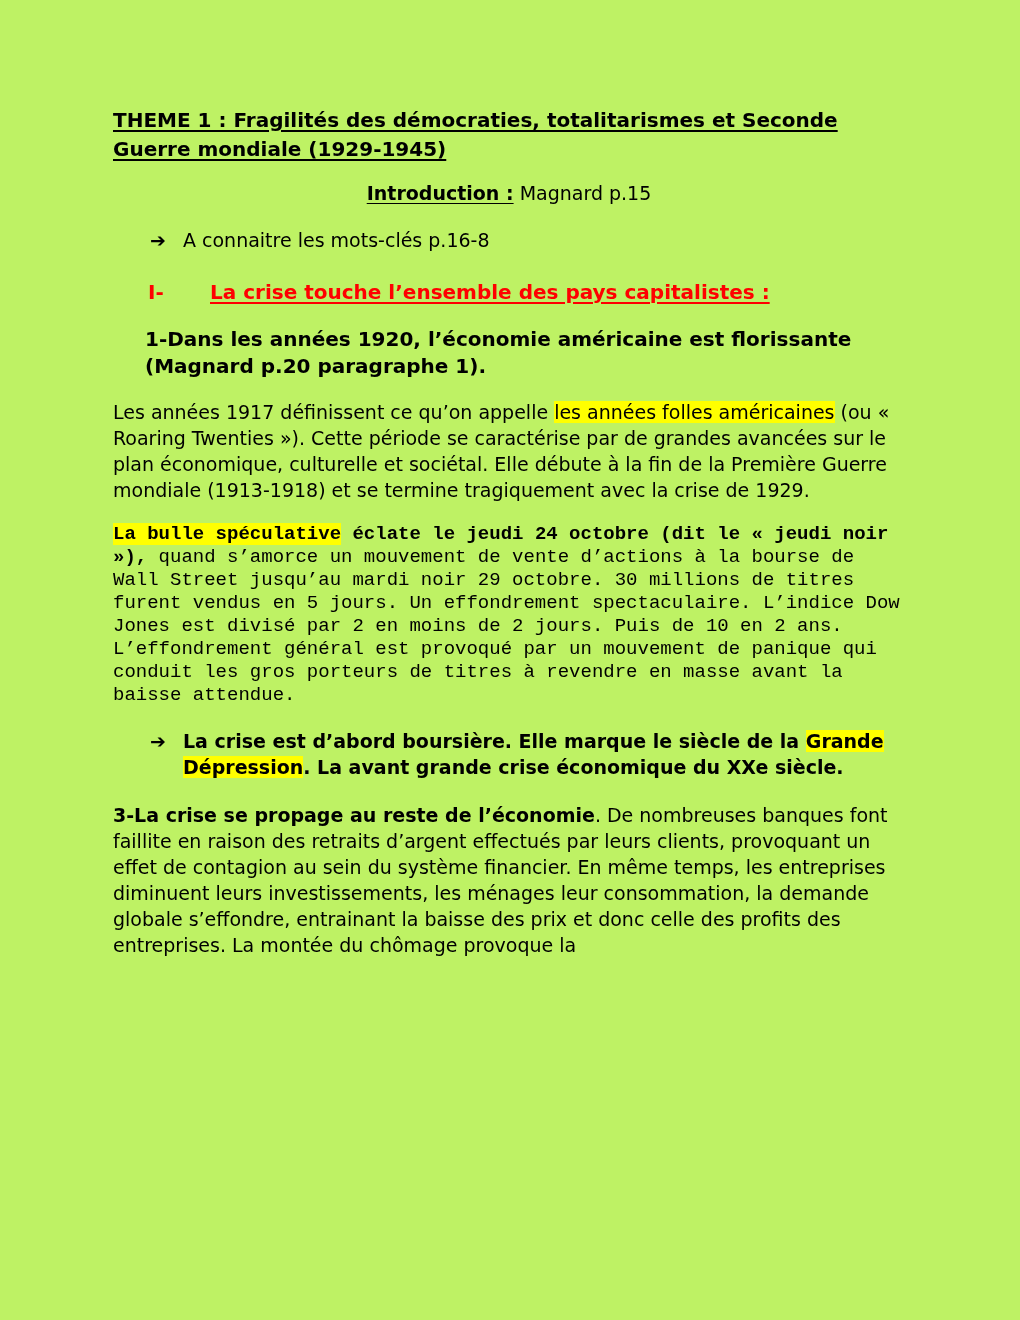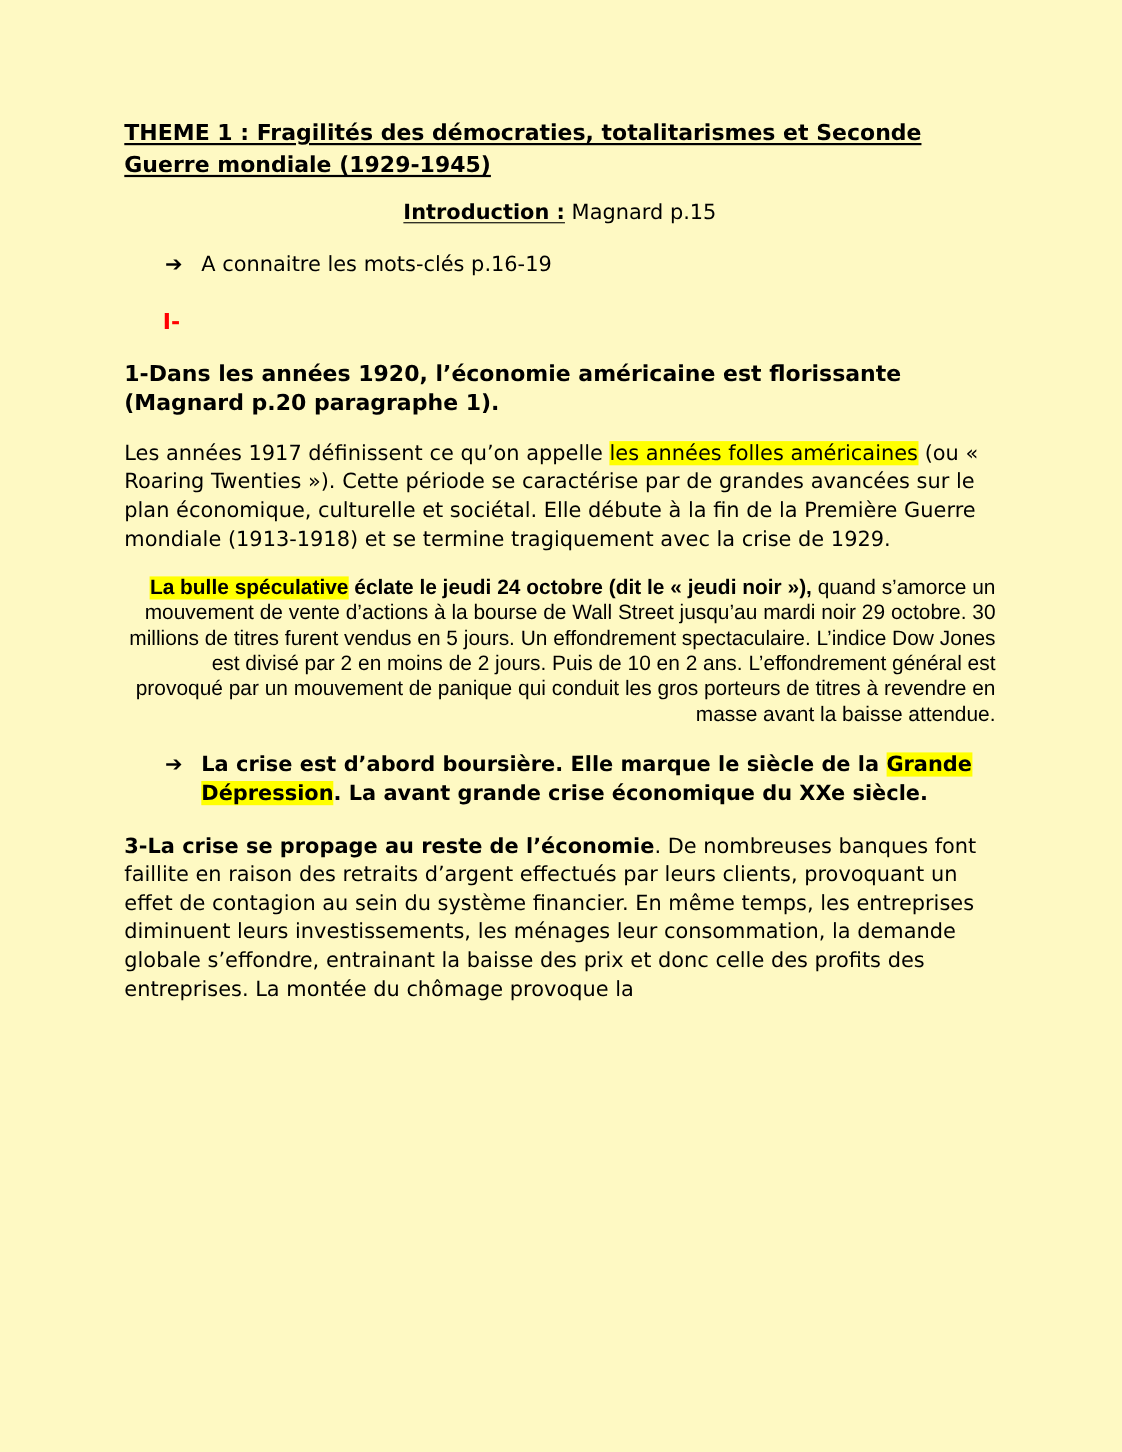--- a/index.html
+++ b/index.html
@@ -5,21 +5,21 @@
   * { margin: 0; padding: 0; box-sizing: border-box; }
   html, body { background: #ffffff; }
   body {
     width: 1020px; height: 1320px;
     font-family: "DejaVu Sans", sans-serif;
     color: #000000;
     overflow: hidden;
   }
   .page {
     width: 1020px; height: 1320px;
-    background: #fef9c3;
+    background: #bef264;
     padding: 106px 115px 0 113px;
     overflow: hidden;
   }
   .h-sans {
     font-family: "DejaVu Sans", sans-serif;
     font-size: 20px; font-weight: bold;
     line-height: 29px;
     margin-bottom: 16px;
   }
   .u { text-decoration: underline; text-underline-offset: 3px; }
@@ -45,46 +45,47 @@
     font-size: 20px; font-weight: bold;
     line-height: 27px;
     margin: 26px 0 20px 35px;
   }
   .section-heading .sec-num { flex: 0 0 62px; width: 62px; }
   .subheading {
     font-family: "DejaVu Sans", sans-serif;
     font-size: 20px; font-weight: bold;
     line-height: 27px;
     margin-bottom: 19px;
+    margin-left: 32px;
   }
   .serif-para {
-    font-family: Liberation Sans, sans-serif;
+    font-family: Liberation Mono, monospace;
     font-size: 19px; line-height: 23px;
     margin-bottom: 21px;
-    text-align: right;
   }
   .mb-intro { margin-bottom: 21px; text-align: center; }
 </style>
 </head>
 <body>
 
 <div class="page">
 
   <h1 class="h-sans u">THEME 1 : Fragilités des démocraties, totalitarismes et Seconde Guerre mondiale (1929-1945)</h1>
 
 
   <p class="body-sans mb-intro"><span class="b u">Introduction :</span><span> Magnard p.15</span></p>
 
   <div class="bullet">
     <span class="arrow">➔</span>
-    <span>A connaitre les mots-clés p.16-19</span>
+    <span>A connaitre les mots-clés p.16-8</span>
   </div>
 
   <div class="section-heading">
     <span class="sec-num">I-</span>
+    <span class="u">La crise touche l’ensemble des pays capitalistes : </span>
   </div>
 
   <h2 class="subheading">1-Dans les années 1920, l’économie américaine est florissante (Magnard p.20 paragraphe 1).</h2>
 
   <p class="body-sans"><span>Les années 1917 définissent ce qu’on appelle </span><span class="hl">les années folles américaines</span><span> (ou « Roaring Twenties »). Cette période se caractérise par de grandes avancées sur le plan économique, culturelle et sociétal. Elle débute à la fin de la Première Guerre mondiale (1913-1918) et se termine tragiquement avec la crise de 1929.</span></p>
 
 
   <p class="serif-para"><span class="hl b">La bulle spéculative</span><span class="b"> éclate le jeudi 24 octobre (dit le « jeudi noir »),</span><span> quand s’amorce un mouvement de vente d’actions à la bourse de Wall Street jusqu’au mardi noir 29 octobre. 30 millions de titres furent vendus en 5 jours. Un effondrement spectaculaire. L’indice Dow Jones est divisé par 2 en moins de 2 jours. Puis de 10 en 2 ans. L’effondrement général est provoqué par un mouvement de panique qui conduit les gros porteurs de titres à revendre en masse avant la baisse attendue.</span></p>
 
 

